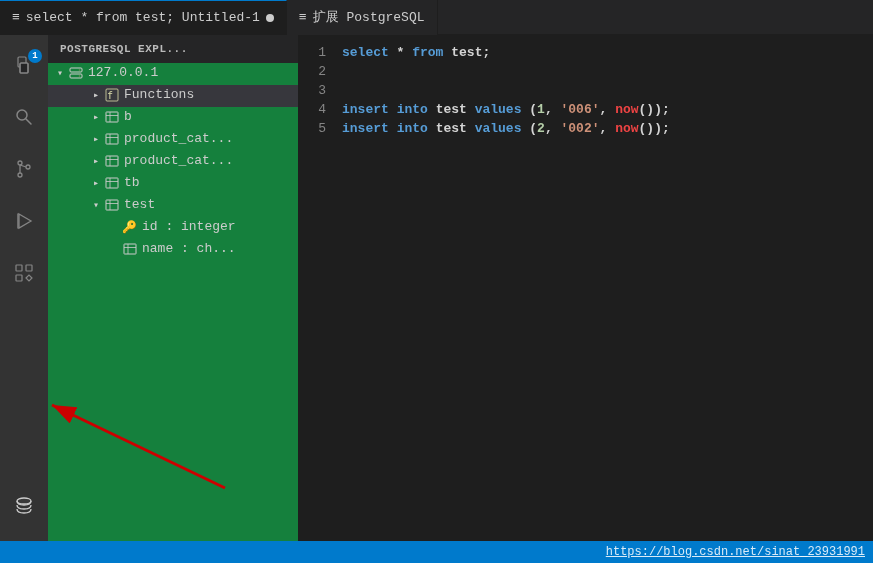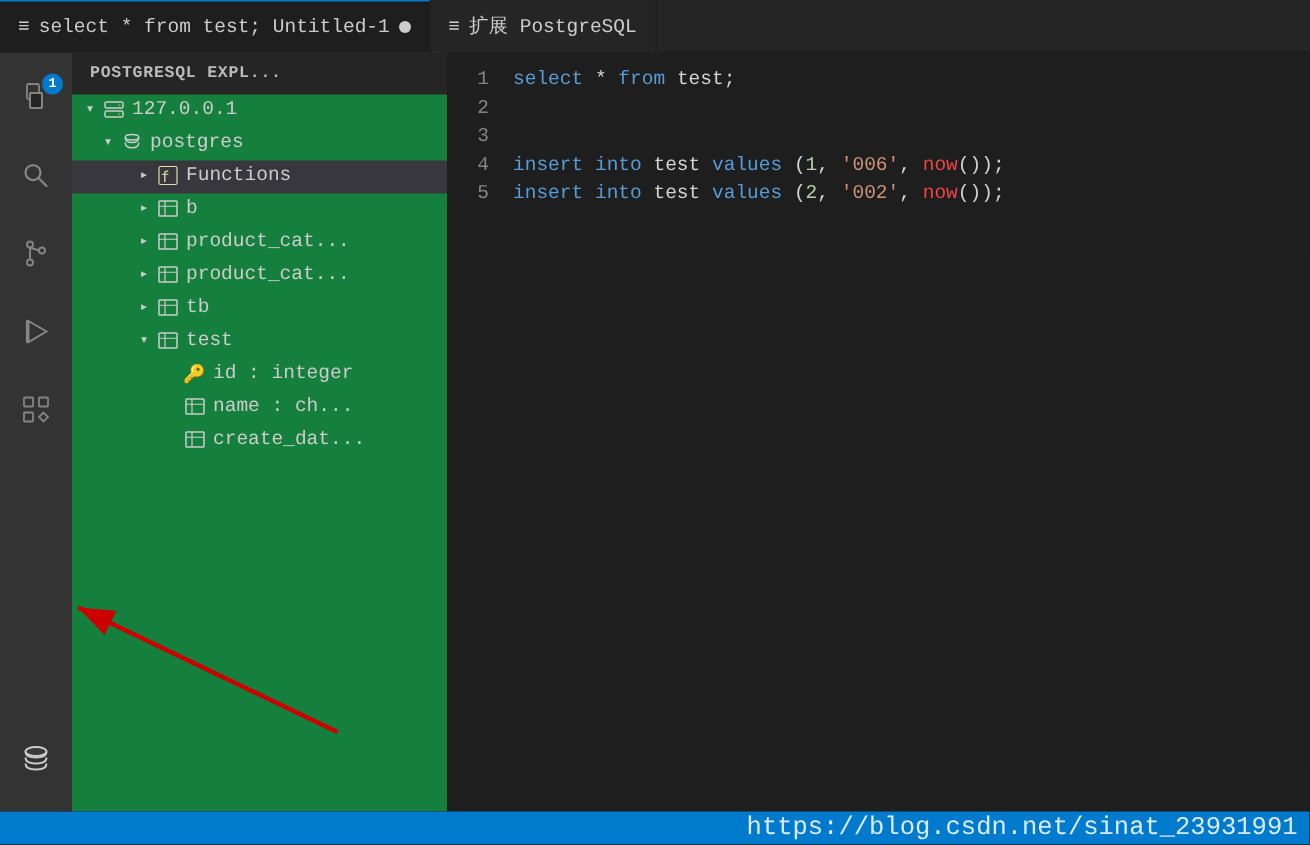--- a/index.html
+++ b/index.html
@@ -180,20 +180,21 @@
     }
     .code-content {
       flex: 1;
       padding-left: 4px;
       line-height: 19px;
       font-size: 13px;
     }
     .code-line {
       display: block;
       white-space: pre;
+      font-weight: bold;
     }
     .kw { color: #569cd6; }
     .str { color: #ce9178; }
     .num { color: #b5cea8; }
     .fn { color: #ef4444; }
     .plain { color: #d4d4d4; }
 
     
     .status-bar {
       height: 22px;
@@ -307,32 +308,20 @@
           <svg width="14" height="14" viewBox="0 0 14 14" fill="none">
             <rect x="1" y="2" width="12" height="4" rx="1" stroke="#cccccc" stroke-width="1" fill="none"></rect>
             <rect x="1" y="8" width="12" height="4" rx="1" stroke="#cccccc" stroke-width="1" fill="none"></rect>
             <circle cx="10.5" cy="4" r="0.8" fill="#6a9955"></circle>
             <circle cx="10.5" cy="10" r="0.8" fill="#6a9955"></circle>
           </svg>
         </span>
         <span class="tree-label">127.0.0.1</span>
       </div>
 
-      <div class="tree-item">
-        <span class="tree-indent" style="width:16px;"></span>
-        <span class="tree-arrow expanded"></span>
-        <span class="tree-icon">
-          <svg width="14" height="14" viewBox="0 0 14 14" fill="none">
-            <ellipse cx="7" cy="3.5" rx="4.5" ry="1.8" stroke="#cccccc" stroke-width="1" fill="none"></ellipse>
-            <path d="M2.5 3.5 Q2.5 7 7 7 Q11.5 7 11.5 3.5" stroke="#cccccc" stroke-width="1" fill="none"></path>
-            <path d="M2.5 7 Q2.5 10.5 7 10.5 Q11.5 10.5 11.5 7" stroke="#cccccc" stroke-width="1" fill="none"></path>
-          </svg>
-        </span>
-        <span class="tree-label">postgres</span>
-      </div>
 
 
       <div class="tree-item selected">
         <span class="tree-indent" style="width:40px;"></span>
         <span class="tree-arrow collapsed"></span>
         <span class="tree-icon">
           <svg width="14" height="14" viewBox="0 0 14 14" fill="none">
             <text x="2" y="11" font-size="10" fill="#dcdcaa" font-family="monospace">f</text>
             <rect x="1" y="1" width="12" height="12" rx="1" stroke="#dcdcaa" stroke-width="0.8" fill="none"></rect>
           </svg>
@@ -420,32 +409,20 @@
         <span class="tree-icon">
           <svg width="14" height="14" viewBox="0 0 14 14" fill="none">
             <rect x="1" y="2" width="12" height="10" rx="0.5" stroke="#cccccc" stroke-width="1" fill="none"></rect>
             <line x1="1" y1="5.5" x2="13" y2="5.5" stroke="#cccccc" stroke-width="0.8"></line>
             <line x1="5" y1="2" x2="5" y2="12" stroke="#cccccc" stroke-width="0.8"></line>
           </svg>
         </span>
         <span class="tree-label">name : ch...</span>
       </div>
 
-      <div class="tree-item">
-        <span class="tree-indent" style="width:58px;"></span>
-        <span class="tree-arrow" style="visibility:hidden;">▸</span>
-        <span class="tree-icon">
-          <svg width="14" height="14" viewBox="0 0 14 14" fill="none">
-            <rect x="1" y="2" width="12" height="10" rx="0.5" stroke="#cccccc" stroke-width="1" fill="none"></rect>
-            <line x1="1" y1="5.5" x2="13" y2="5.5" stroke="#cccccc" stroke-width="0.8"></line>
-            <line x1="5" y1="2" x2="5" y2="12" stroke="#cccccc" stroke-width="0.8"></line>
-          </svg>
-        </span>
-        <span class="tree-label">create_dat...</span>
-      </div>
     </div>
 
     <div class="editor-area">
       <div class="editor-content">
         <div class="line-numbers">
           <div>1</div>
           <div>2</div>
           <div>3</div>
           <div>4</div>
           <div>5</div>
@@ -455,21 +432,21 @@
           <span class="code-line"> </span>
           <span class="code-line"> </span>
           <span class="code-line"><span class="kw">insert</span><span class="plain"> </span><span class="kw">into</span><span class="plain"> test </span><span class="kw">values</span><span class="plain"> (</span><span class="num">1</span><span class="plain">, </span><span class="str">'006'</span><span class="plain">, </span><span class="fn">now</span><span class="plain">());</span></span>
           <span class="code-line"><span class="kw">insert</span><span class="plain"> </span><span class="kw">into</span><span class="plain"> test </span><span class="kw">values</span><span class="plain"> (</span><span class="num">2</span><span class="plain">, </span><span class="str">'002'</span><span class="plain">, </span><span class="fn">now</span><span class="plain">());</span></span>
         </div>
       </div>
     </div>
   </div>
 
   <div class="status-bar">
-    <span style="margin-left:auto; color:rgba(255,255,255,0.85); font-size:17px;">https://blog.csdn.net/sinat_23931991</span>
+    <span style="margin-left:auto; color:rgba(255,255,255,0.85); font-size:12px;text-decoration:underline;">https://blog.csdn.net/sinat_23931991</span>
   </div>
 
   <svg class="annotation-layer" xmlns="http://www.w3.org/2000/svg">
 
     <defs>
       <marker id="arrowhead" markerWidth="8" markerHeight="6" refX="8" refY="3" orient="auto">
         <polygon points="0 0, 8 3, 0 6" fill="#cc0000"></polygon>
       </marker>
     </defs>
 

